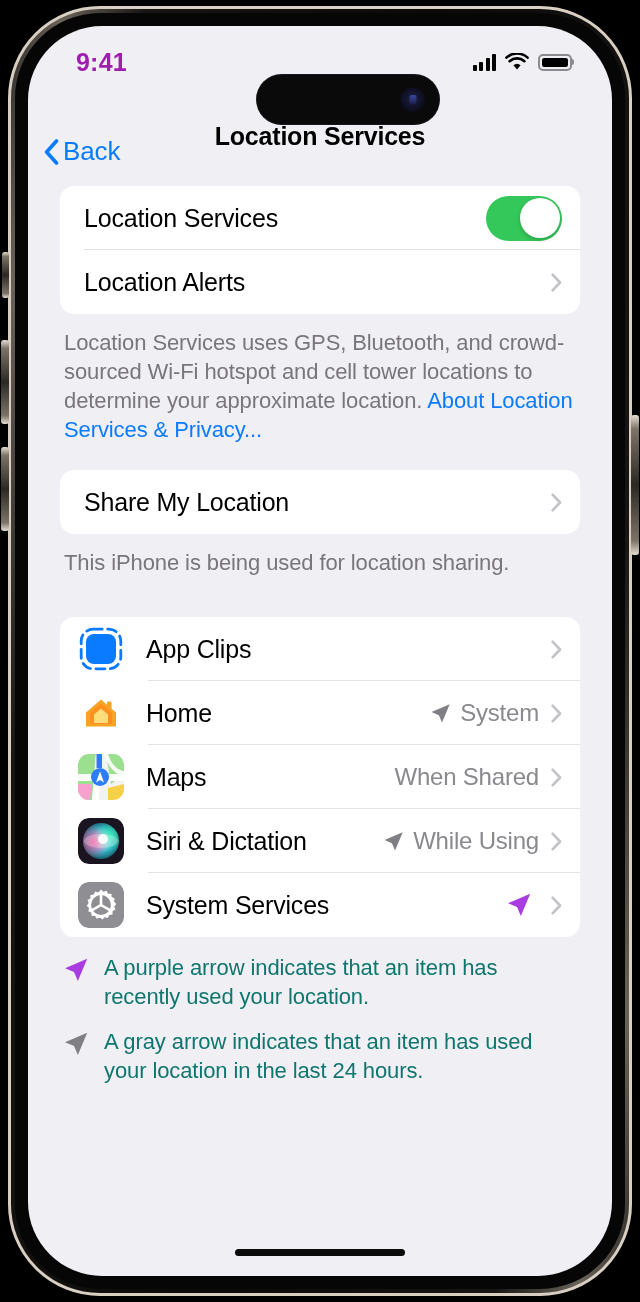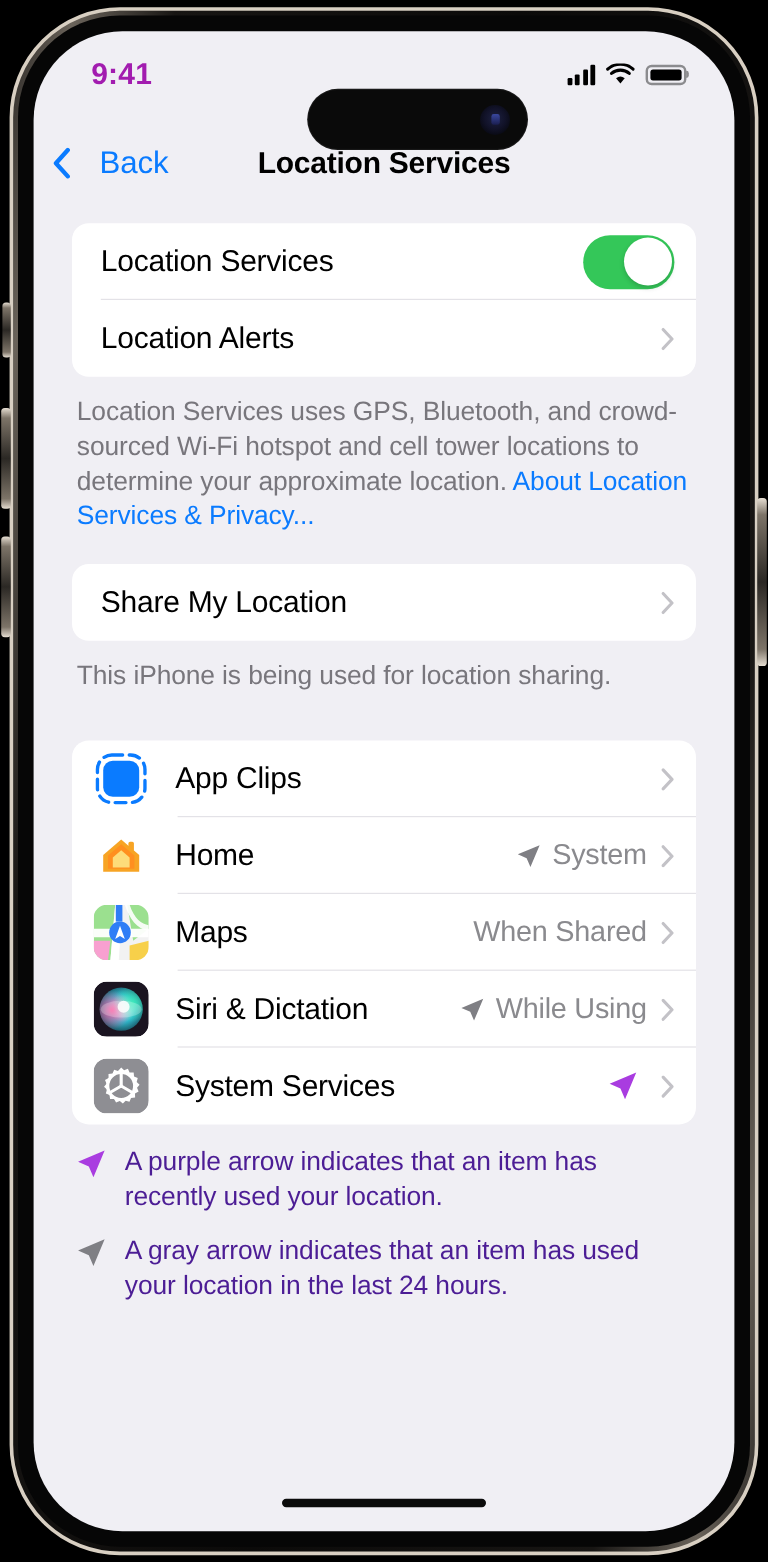--- a/index.html
+++ b/index.html
@@ -154,24 +154,24 @@
   
   #nav-bar {
     position: absolute;
     left: 0; top: 86px;
     width: 584px;
     height: 56px;
   }
   #back-button {
     position: absolute;
     left: 16px;
-    top: 8px;
+    top: 24px;
     display: flex;
     align-items: center;
-    gap: 24px;
+    gap: 4px;
     cursor: pointer;
   }
   #back-chevron {
     width: 15px; height: 26px;
   }
   #back-label {
     font-size: 26px;
     color: #0a7bff;
     letter-spacing: -0.1px;
   }
@@ -283,21 +283,21 @@
   .legend-arrow {
     flex: 0 0 auto;
     width: 28px;
     height: 28px;
     margin-right: 14px;
     margin-top: 3px;
   }
   .legend-text {
     font-size: 22px;
     line-height: 29px;
-    color: #4c1d95;
+    color: #0f766e;
     letter-spacing: -0.1px;
   }
 
   .arrow-inline {
     width: 23px;
     height: 23px;
     margin-right: 8px;
     vertical-align: -3px;
     flex: 0 0 auto;
   }

